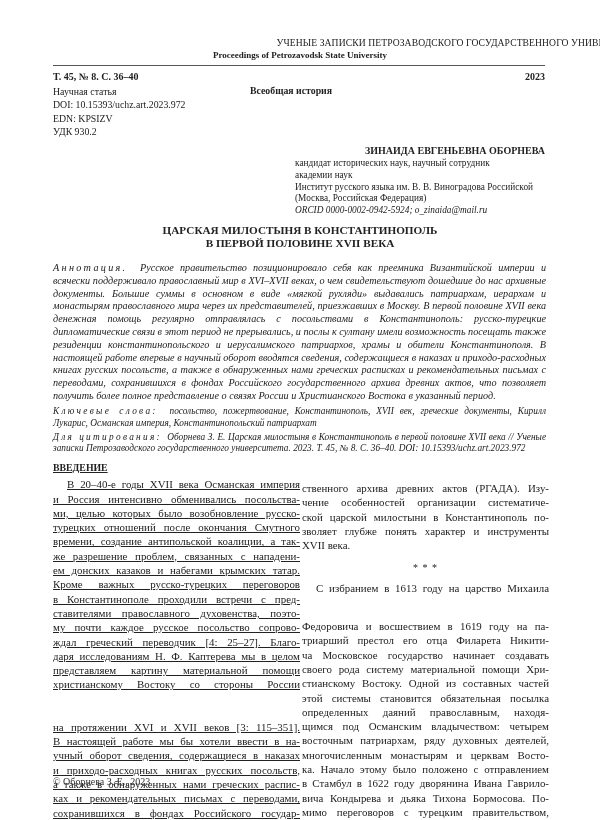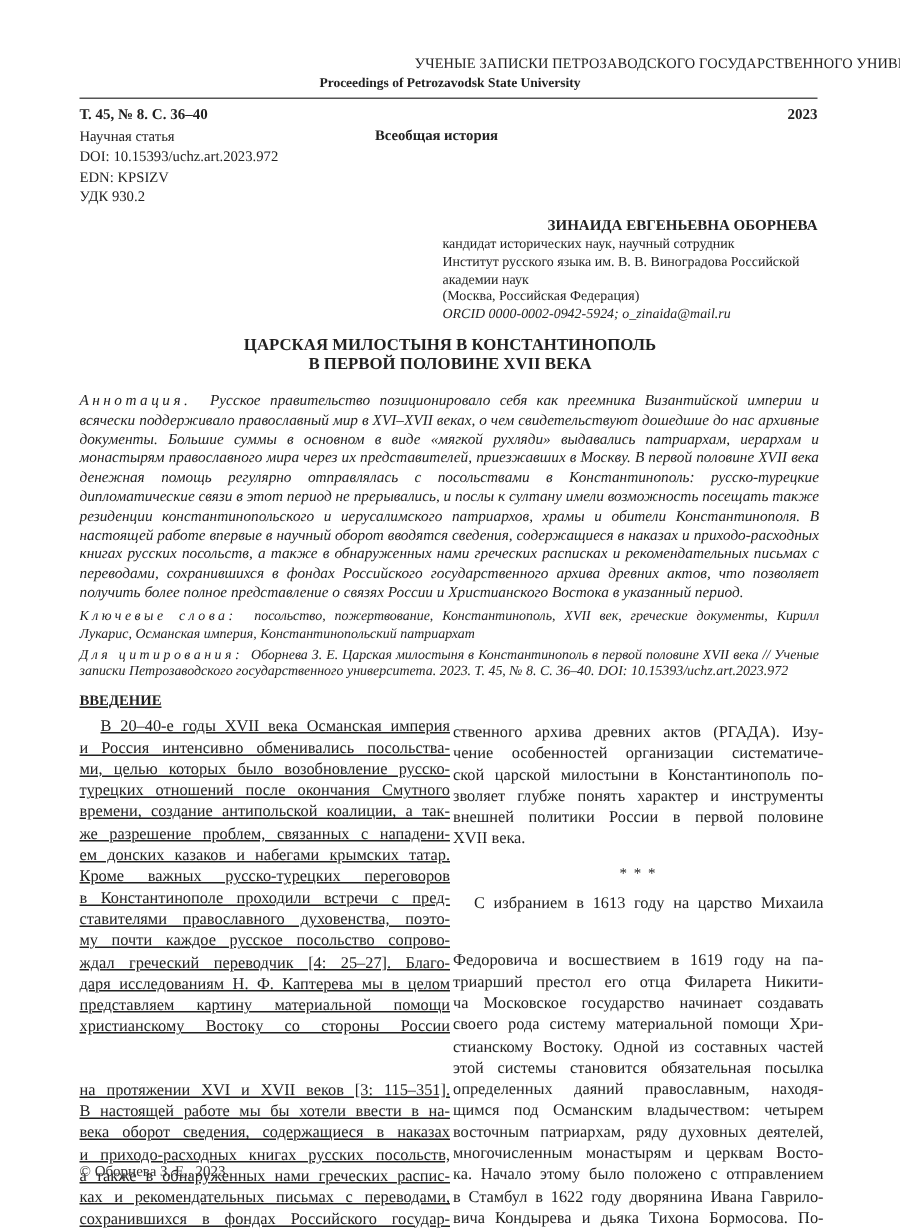--- a/index.html
+++ b/index.html
@@ -61,22 +61,22 @@
   <div>Научная статья</div>
   <div>DOI: 10.15393/uchz.art.2023.972</div>
   <div>EDN: KPSIZV</div>
   <div>УДК 930.2</div>
 </div>
 <div class="abs section">Всеобщая история</div>
 
 <div class="abs author-name">ЗИНАИДА ЕВГЕНЬЕВНА ОБОРНЕВА</div>
 <div class="abs affil">
   <div>кандидат исторических наук, научный сотрудник</div>
+  <div>академии наук</div>
   <div>Институт русского языка им. В. В. Виноградова Российской</div>
-  <div>академии наук</div>
   <div>(Москва, Российская Федерация)</div>
   <div class="orcid">ORCID 0000-0002-0942-5924; o_zinaida@mail.ru</div>
 </div>
 
 <div class="abs title">
   <div>ЦАРСКАЯ МИЛОСТЫНЯ В КОНСТАНТИНОПОЛЬ</div>
   <div>В ПЕРВОЙ ПОЛОВИНЕ XVII ВЕКА</div>
 </div>
 
 <div class="abs abstract">
@@ -98,35 +98,34 @@
       <div style="text-align: justify; text-align-last: justify; white-space: nowrap; overflow: visible;">Кроме важных русско-турецких переговоров</div>
       <div style="text-align: justify; text-align-last: justify; white-space: nowrap; overflow: visible;">в Константинополе проходили встречи с пред-</div>
       <div style="text-align: justify; text-align-last: justify; white-space: nowrap; overflow: visible;">ставителями православного духовенства, поэто-</div>
       <div style="text-align: justify; text-align-last: justify; white-space: nowrap; overflow: visible;">му почти каждое русское посольство сопрово-</div>
       <div style="text-align: justify; text-align-last: justify; white-space: nowrap; overflow: visible;">ждал греческий переводчик [4: 25–27]. Благо-</div>
       <div style="text-align: justify; text-align-last: justify; white-space: nowrap; overflow: visible;">даря исследованиям Н. Ф. Каптерева мы в целом</div>
       <div style="text-align: justify; text-align-last: justify; white-space: nowrap; overflow: visible;">представляем картину материальной помощи</div>
       <div style="text-align: justify; text-align-last: justify; white-space: nowrap; overflow: visible;">христианскому Востоку со стороны России</div>
       <div style="text-align: justify; text-align-last: justify; white-space: nowrap; overflow: visible; margin-top: 28px;">на протяжении XVI и XVII веков [3: 115–351].</div>
       <div style="text-align: justify; text-align-last: justify; white-space: nowrap; overflow: visible;">В настоящей работе мы бы хотели ввести в на-</div>
-      <div style="text-align: justify; text-align-last: justify; white-space: nowrap; overflow: visible;">века оборот сведения, содержащиеся в наказах</div>
+      <div style="text-align: justify; text-align-last: justify; white-space: nowrap; overflow: visible;">учный оборот сведения, содержащиеся в наказах</div>
       <div style="text-align: justify; text-align-last: justify; white-space: nowrap; overflow: visible;">и приходо-расходных книгах русских посольств,</div>
       <div style="text-align: justify; text-align-last: justify; white-space: nowrap; overflow: visible;">а также в обнаруженных нами греческих распис-</div>
       <div style="text-align: justify; text-align-last: justify; white-space: nowrap; overflow: visible;">ках и рекомендательных письмах с переводами,</div>
       <div style="text-align: left; text-align-last: justify; white-space: nowrap; overflow: visible;">сохранившихся в фондах Российского государ-</div>
     </div>
 </div>
 
 <div class="abs col col-right">
   <div id="right-intro-lines">
       <div style="text-align: justify; text-align-last: justify; white-space: nowrap; overflow: visible;">ственного архива древних актов (РГАДА). Изу-</div>
       <div style="text-align: justify; text-align-last: justify; white-space: nowrap; overflow: visible;">чение особенностей организации систематиче-</div>
       <div style="text-align: justify; text-align-last: justify; white-space: nowrap; overflow: visible;">ской царской милостыни в Константинополь по-</div>
       <div style="text-align: justify; text-align-last: justify; white-space: nowrap; overflow: visible;">зволяет глубже понять характер и инструменты</div>
-      <div style="text-align: justify; text-align-last: justify; white-space: nowrap; overflow: visible;">внешней политики России в первой половине</div>
       <div style="text-align: left; text-align-last: left; white-space: nowrap; overflow: visible;">XVII века.</div>
     </div>
   <p class="stars">* * *</p>
   <div id="right-main-lines">
       <div style="text-align: justify; text-align-last: justify; white-space: nowrap; overflow: visible; padding-left: 14px;">С избранием в 1613 году на царство Михаила</div>
       <div style="text-align: justify; text-align-last: justify; white-space: nowrap; overflow: visible; margin-top: 24px;">Федоровича и восшествием в 1619 году на па-</div>
       <div style="text-align: justify; text-align-last: justify; white-space: nowrap; overflow: visible;">триарший престол его отца Филарета Никити-</div>
       <div style="text-align: justify; text-align-last: justify; white-space: nowrap; overflow: visible;">ча Московское государство начинает создавать</div>
       <div style="text-align: justify; text-align-last: justify; white-space: nowrap; overflow: visible;">своего рода систему материальной помощи Хри-</div>
       <div style="text-align: justify; text-align-last: justify; white-space: nowrap; overflow: visible;">стианскому Востоку. Одной из составных частей</div>

